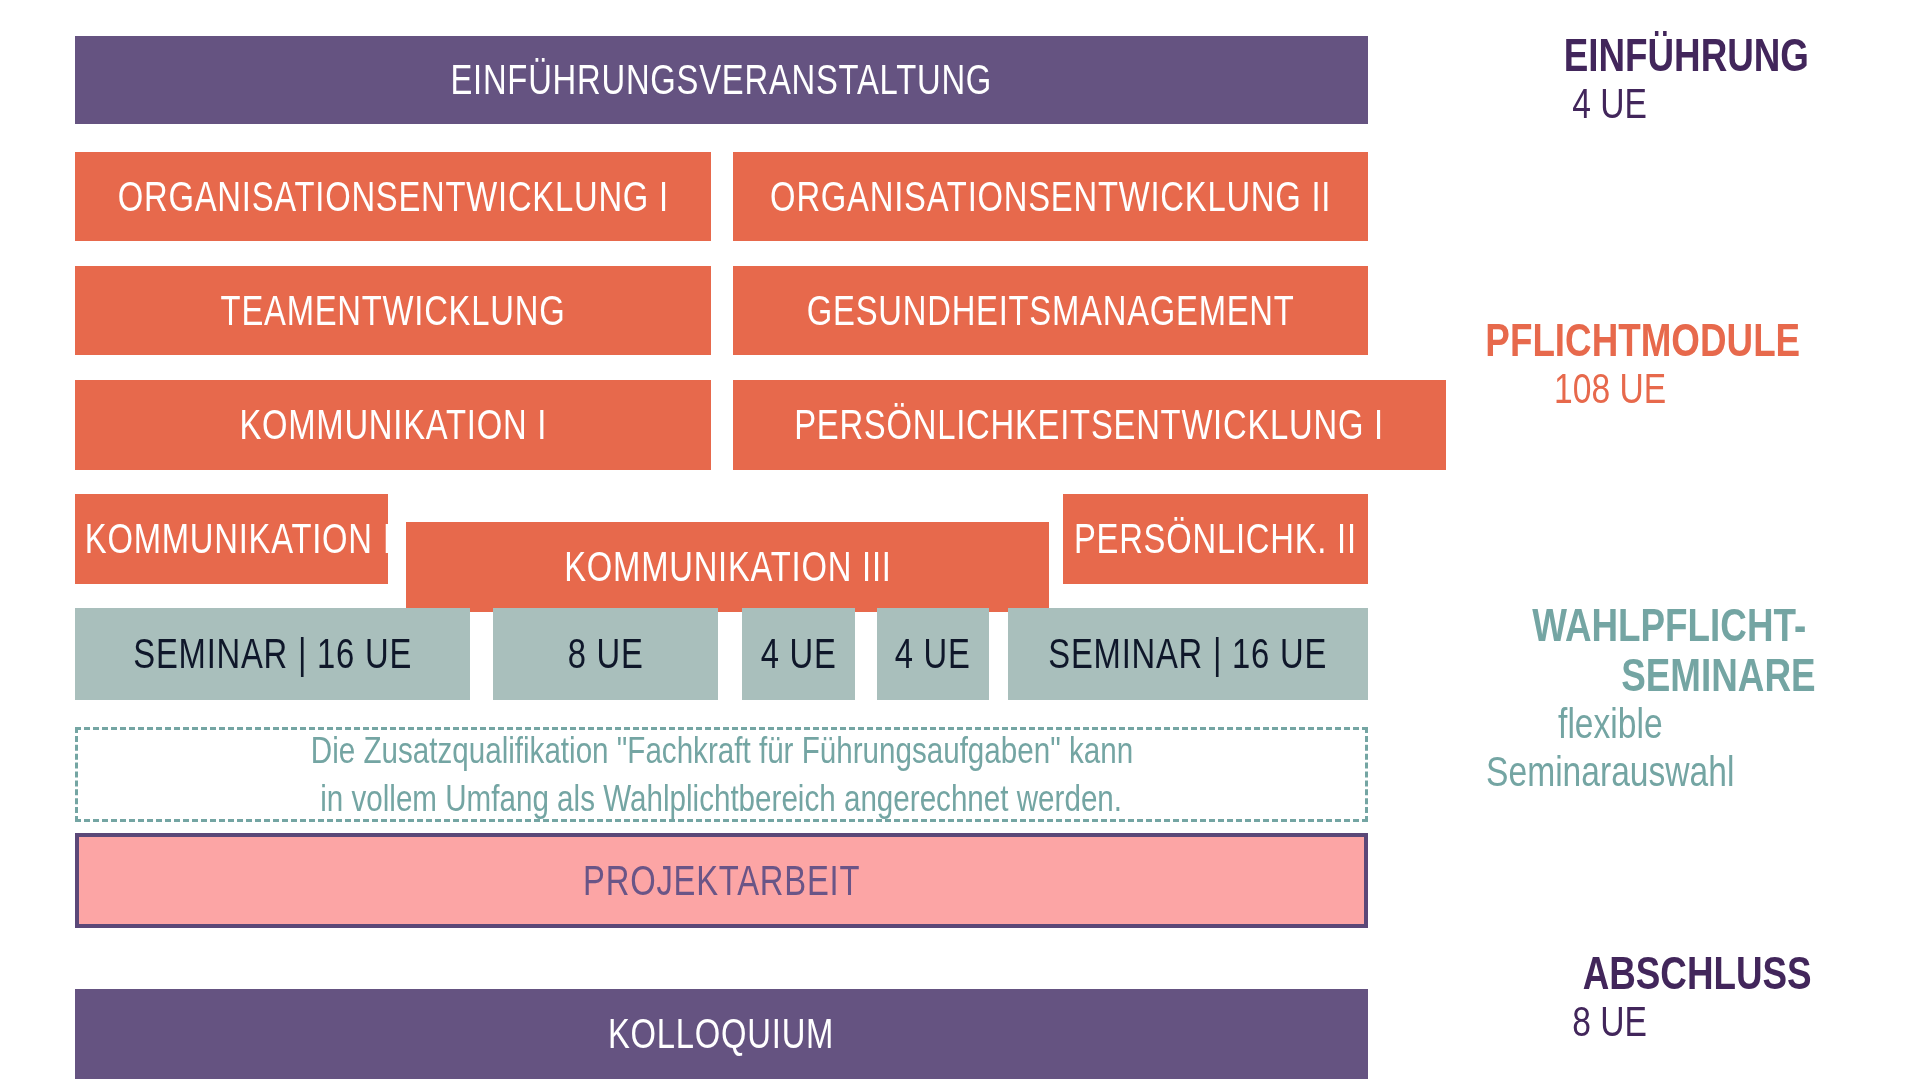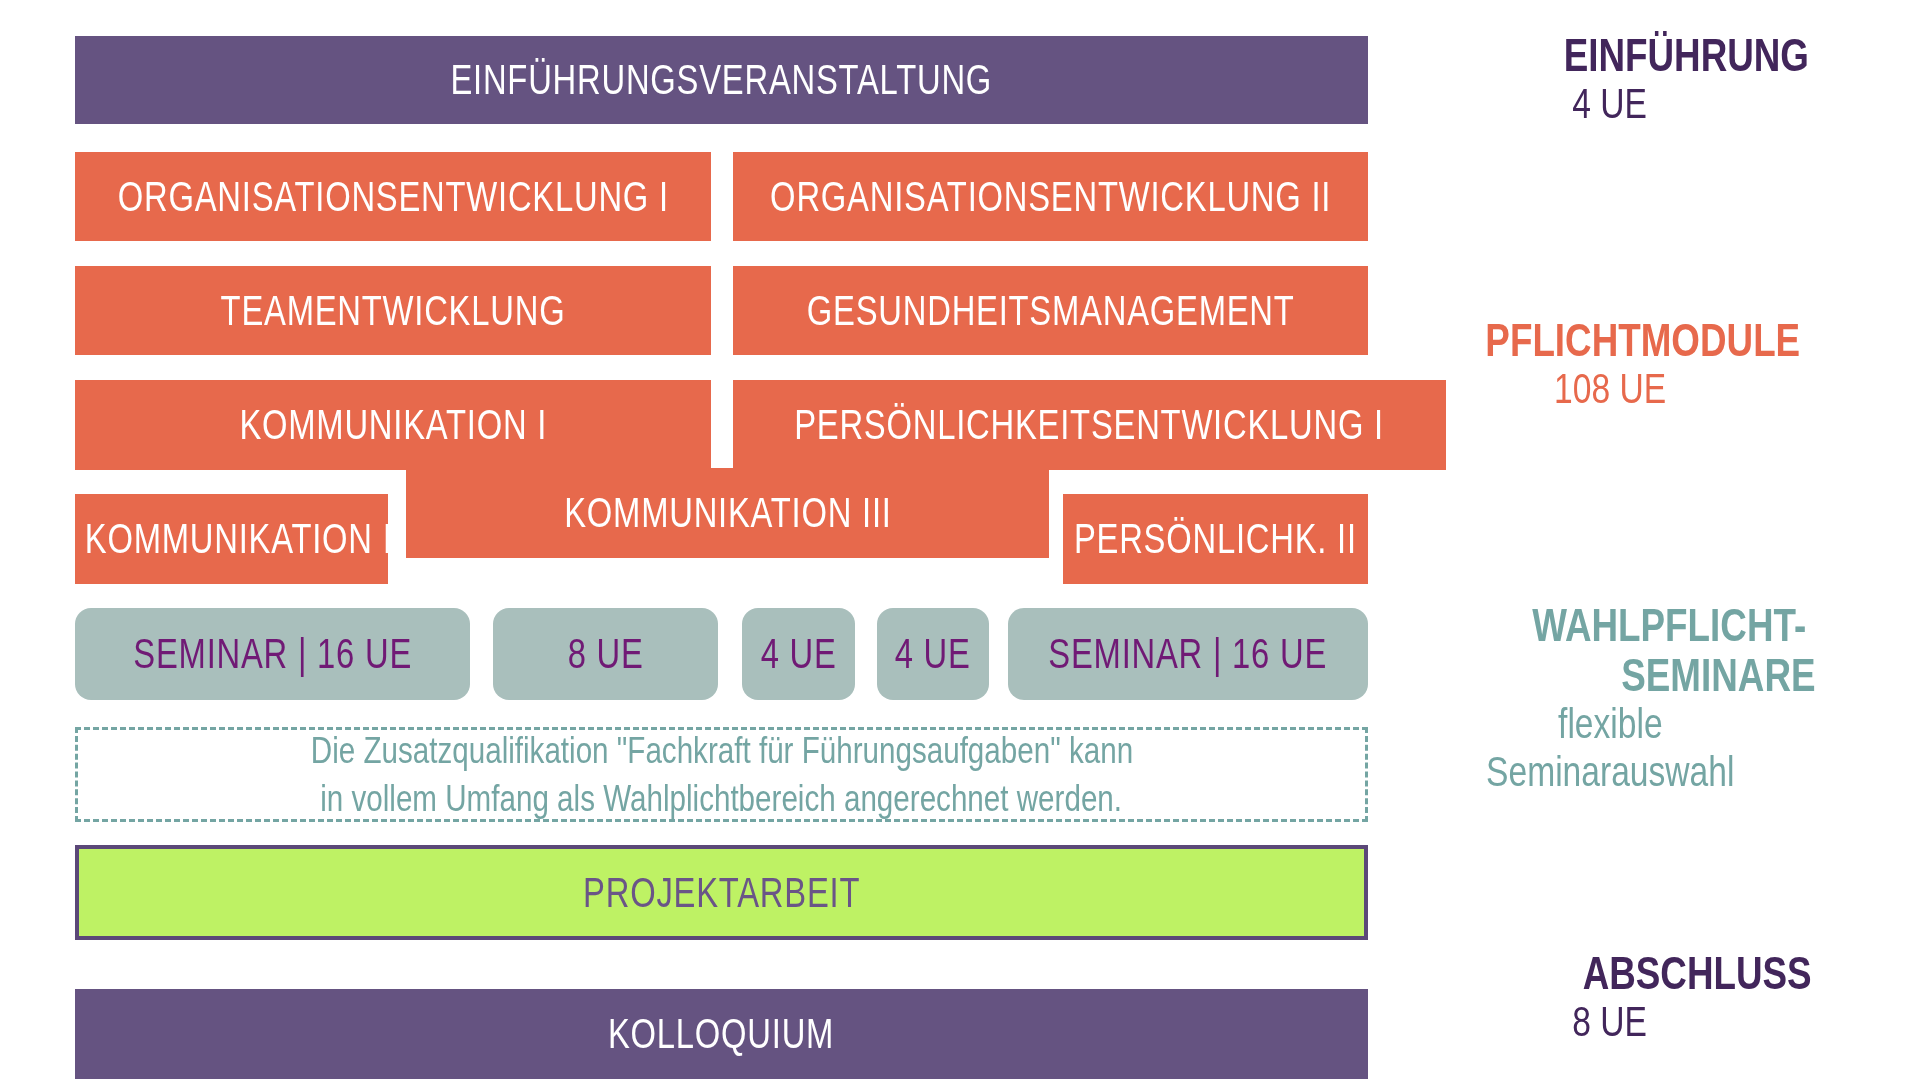--- a/index.html
+++ b/index.html
@@ -10,22 +10,22 @@
     position:relative;overflow:hidden;
   }
   .canvas{position:absolute;left:0;top:0;width:1920px;height:1080px;}
   .block{
     position:absolute;
     display:flex;align-items:center;justify-content:center;
     box-sizing:border-box;
   }
   .purple-fill{background:#655381;color:#ffffff;}
   .orange-fill{background:#e7694c;color:#ffffff;}
-  .sage-fill{background:#a9bfbc;color:#701a75;border-radius:16px;}
-  .outline-purple{background:#bef264;border:4px solid #5b4878;color:#6a5587;margin-top:12px;}
+  .sage-fill{background:#a9bfbc;color:#0f172a;}
+  .outline-purple{background:#fca5a5;border:4px solid #5b4878;color:#6a5587;}
   .dashed-teal{
     background:#ffffff;border:3px dashed #74a5a3;color:#74a5a3;
     flex-direction:column;line-height:1.28;
   }
   
   .cond{display:inline-block;transform:scaleX(0.78);transform-origin:center;white-space:nowrap;}
   .cond80{display:inline-block;transform:scaleX(0.8);transform-origin:center;white-space:nowrap;}
   .block-text{font-size:42px;font-weight:400;letter-spacing:1px;}
   .note-text{font-size:37px;font-weight:400;}
   .side-labels{position:absolute;left:1380px;top:0;width:460px;height:1080px;}
@@ -62,21 +62,21 @@
   <div class="block orange-fill" style="left:75px;top:380px;width:636px;height:90px;">
     <span class="cond block-text">KOMMUNIKATION I</span>
   </div>
   <div class="block orange-fill" style="left:733px;top:380px;width:713px;height:90px;">
     <span class="cond block-text">PERSÖNLICHKEITSENTWICKLUNG I</span>
   </div>
 
   <div class="block orange-fill" style="left:75px;top:494px;width:313px;height:90px;padding-left:25px;">
     <span class="cond block-text">KOMMUNIKATION II</span>
   </div>
-  <div class="block orange-fill" style="left:406px;top:468px;width:643px;height:90px;">
+  <div class="block orange-fill" style="left:406px;top:522px;width:643px;height:90px;">
     <span class="cond block-text">KOMMUNIKATION III</span>
   </div>
   <div class="block orange-fill" style="left:1063px;top:494px;width:305px;height:90px;">
     <span class="cond block-text">PERSÖNLICHK. II</span>
   </div>
 
   <div class="block sage-fill" style="left:75px;top:608px;width:395px;height:92px;">
     <span class="cond block-text">SEMINAR | 16 UE</span>
   </div>
   <div class="block sage-fill" style="left:493px;top:608px;width:225px;height:92px;">

